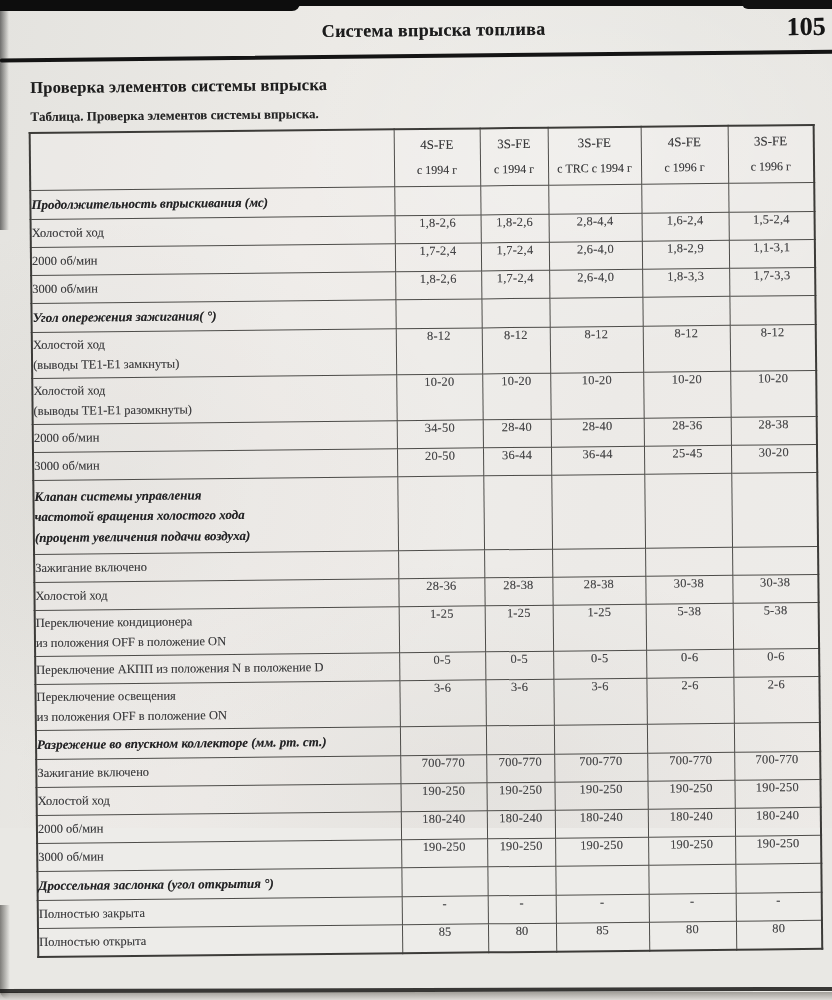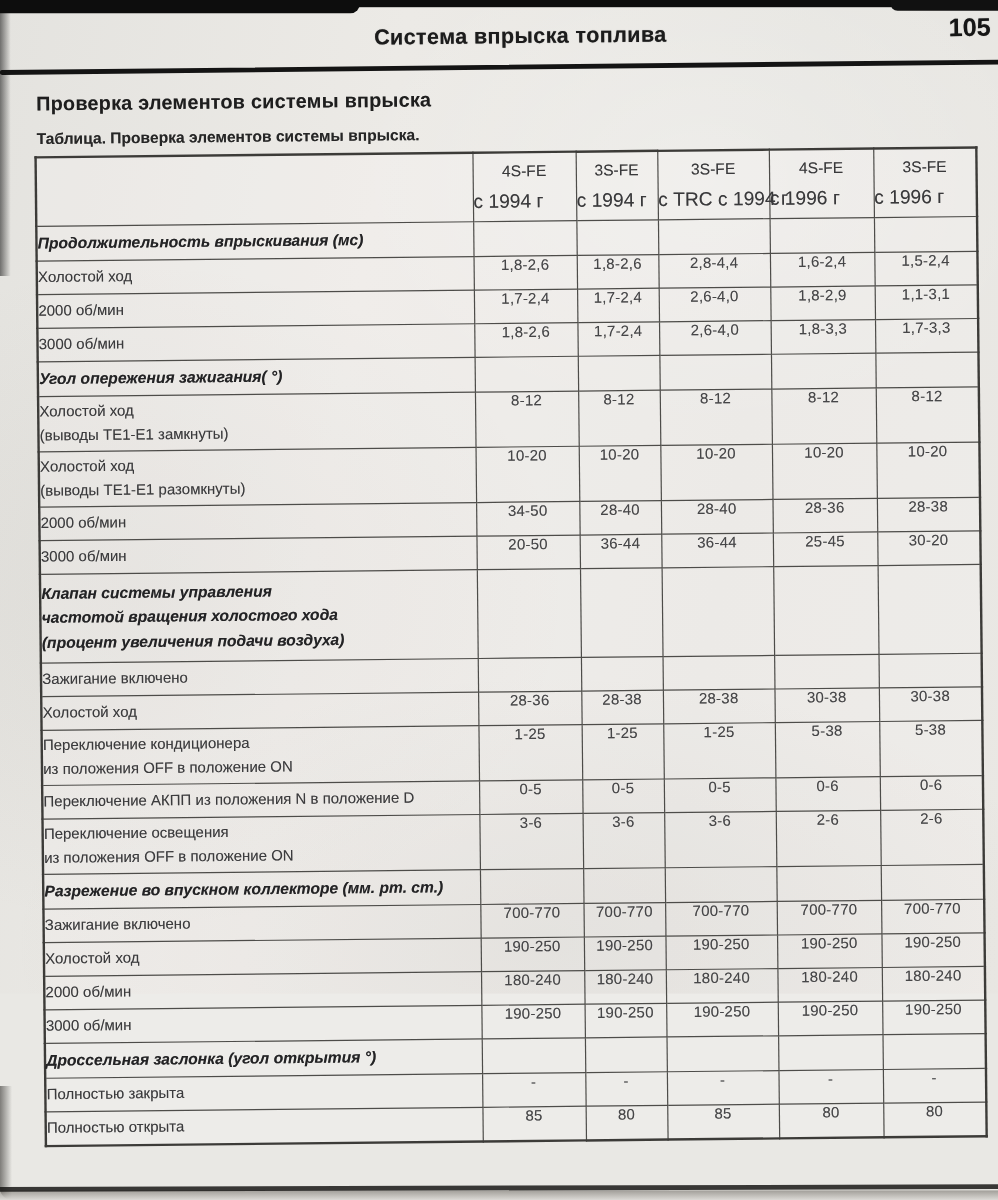--- a/index.html
+++ b/index.html
@@ -10,20 +10,21 @@
     font-family: "Liberation Sans", sans-serif;
   }
   .scan-wrap {
     position: relative;
     width: 832px; height: 828px;
     background:
       radial-gradient(ellipse 420px 300px at 70% 18%, rgba(255,255,255,0.25), rgba(255,255,255,0) 70%),
       radial-gradient(ellipse 500px 400px at 15% 60%, rgba(120,115,105,0.08), rgba(0,0,0,0) 70%),
       radial-gradient(ellipse 600px 300px at 55% 95%, rgba(120,115,105,0.10), rgba(0,0,0,0) 75%),
       linear-gradient(100deg, #e4e3df 0%, #eceae6 35%, #e7e6e2 70%, #eae8e4 100%);
+    font-family: Liberation Serif, serif;
   }
   
   .scan-top { position: absolute; top: 0; left: 0; width: 100%; height: 6px; background: #0d0d0d; z-index: 5; }
   .scan-top::after { content: ""; position: absolute; left: 0; top: 0; width: 300px; height: 11px; background: #0d0d0d; border-radius: 0 0 8px 0; }
   .scan-top::before { content: ""; position: absolute; right: 0; top: 0; width: 90px; height: 9px; background: #111; border-radius: 0 0 0 6px; }
   .scan-left { position: absolute; top: 0; left: 0; width: 9px; height: 230px; background: linear-gradient(to right, rgba(15,15,15,0.55), rgba(15,15,15,0)); z-index: 4; }
   .scan-left-low { position: absolute; top: 905px; left: 0; width: 10px; height: 95px; background: linear-gradient(to right, rgba(20,18,15,0.5), rgba(20,18,15,0)); border-radius: 0 0 0 20px; z-index: 4; }
   .scan-bottom { position: absolute; top: 988px; left: 0; width: 100%; height: 4px; background: rgba(25,24,22,0.85); transform: rotate(-0.15deg); z-index: 5; }
   .scan-bottom-shadow { position: absolute; top: 992px; left: 0; width: 100%; height: 8px; background: linear-gradient(to bottom, rgba(90,85,78,0.5), rgba(220,218,214,1)); z-index: 4; }
 
@@ -38,21 +39,21 @@
   }
   .page-header { position: relative; height: 36px; margin-top: 6px; }
   .header-title {
     position: absolute; left: 50%; transform: translateX(-50%);
     top: 8px; font-size: 18px; font-weight: bold; color: #1c1c1c;
     letter-spacing: 0.3px; white-space: nowrap;
     text-shadow: 0 0 0.6px rgba(30,30,30,0.6);
   }
   .page-number {
     position: absolute; right: 14px; top: 4px;
-    font-size: 21px; font-weight: bold; color: #161616;
+    font-size: 26px; font-weight: bold; color: #161616;
     text-shadow: 0 0 0.6px rgba(30,30,30,0.6);
   }
   .header-rule { height: 4px; background: #141414; margin-top: 6px; margin-left: -28px; width: 840px; border-radius: 2px; }
 
   .section-title {
     margin: 16px 0 0 2px; font-size: 16.5px; font-weight: bold; color: #1e1e1e;
     letter-spacing: 0.2px; text-shadow: 0 0 0.5px rgba(30,30,30,0.55);
   }
   .table-caption { margin: 11px 0 7px 2px; font-size: 13px; font-weight: bold; color: #262626; }
 
@@ -68,21 +69,21 @@
   
   .spec-table col.c0 { width: 364px; }
   .spec-table col.c1 { width: 86px; }
   .spec-table col.c2 { width: 68px; }
   .spec-table col.c3 { width: 93px; }
   .spec-table col.c4 { width: 87px; }
   .spec-table col.c5 { width: 86px; }
 
   .spec-table thead th { height: 56px; vertical-align: top; font-weight: normal; color: #39393b; }
   .col-model { font-size: 13px; margin-top: 7px; text-align: center; }
-  .col-year  { font-size: 16px; margin-top: 10px; text-align: left; white-space: nowrap; }
+  .col-year  { font-size: 12px; margin-top: 10px; text-align: center; white-space: nowrap; }
 
   .label-cell {
     text-align: left; vertical-align: middle;
     padding: 3px 4px 3px 8px;
     font-size: 12.5px; color: #3b3b3d;
     white-space: pre-line; line-height: 1.55;
   }
   .value-cell {
     text-align: center; vertical-align: top;
     padding-top: 6px; font-size: 12.5px; color: #464648;

